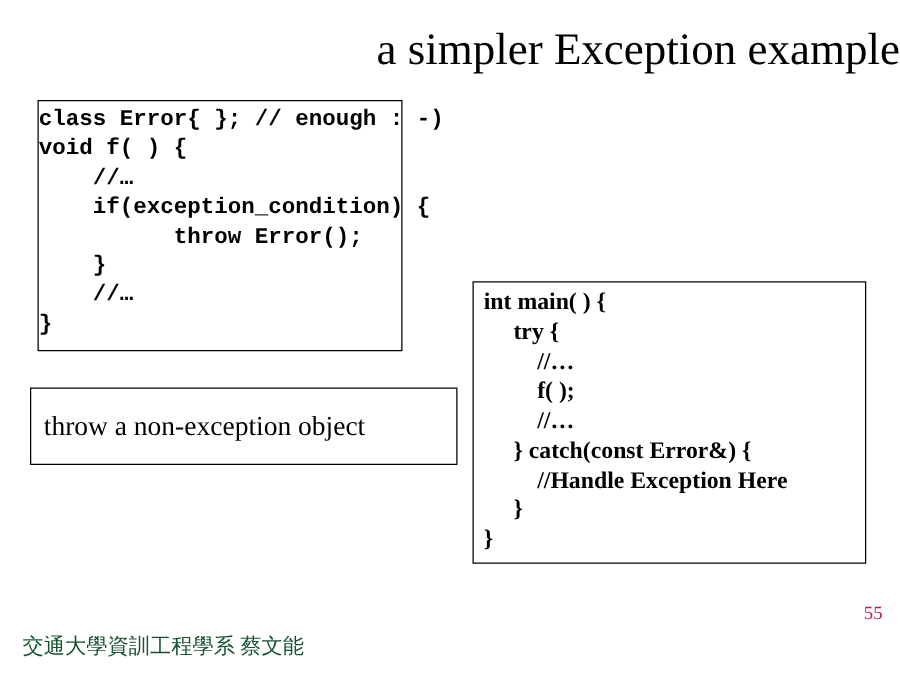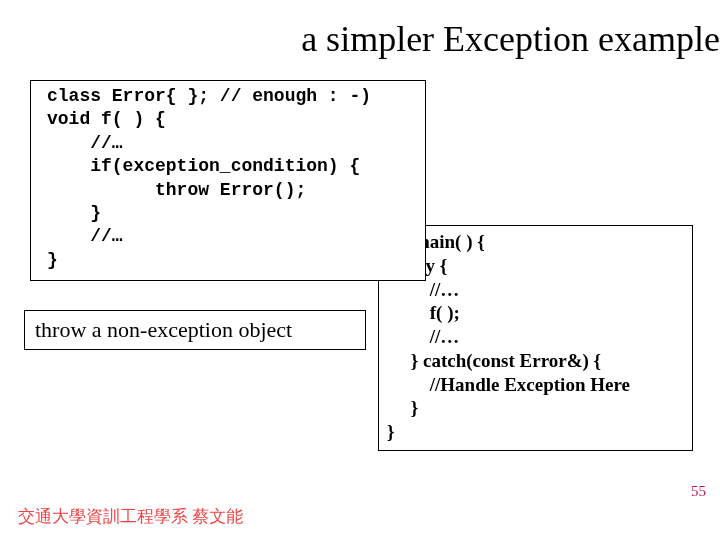--- a/index.html
+++ b/index.html
@@ -15,23 +15,23 @@
     text-align: right;
     font-size: 36px;
     font-weight: normal;
     color: #000;
     padding-top: 18px;
   }
   .code-box-1 {
     position: absolute;
     left: 30px;
     top: 80px;
-    width: 396px;
+    width: 292px;
     border: 1.5px solid #000;
-    padding: 4px 8px 8px 16px;
+    padding: 4px 8px 8px 0;
     background: #fff;
     z-index: 2;
   }
   .code-box-1 pre {
     font-family: "Courier New", Courier, monospace;
     font-weight: bold;
     font-size: 18px;
     line-height: 1.3;
     white-space: pre;
     color: #000;
@@ -53,42 +53,42 @@
     line-height: 1.25;
     white-space: pre;
     color: #000;
   }
   .label-box {
     position: absolute;
     left: 24px;
     top: 310px;
     width: 342px;
     border: 1.5px solid #000;
-    padding: 6px 10px;
+    padding: 17px 10px;
     background: #fff;
     z-index: 2;
   }
   .label-box .txt {
     font-family: "Times New Roman", Times, serif;
     font-size: 22px;
     color: #000;
   }
   .page-num {
     position: absolute;
     right: 14px;
     bottom: 40px;
     font-size: 15px;
     color: #be185d;
   }
   .footer {
     position: absolute;
     left: 18px;
     bottom: 12px;
     font-size: 17px;
-    color: #ef4444;
+    color: #14532d;
     font-family: "PMingLiU", "SimSun", "Times New Roman", serif;
   }
 </style>
 </head>
 <body>
 
 <h1 class="title">a simpler Exception example</h1>
 
 <div class="code-box-1">
   <pre>class Error{ }; // enough : -)

